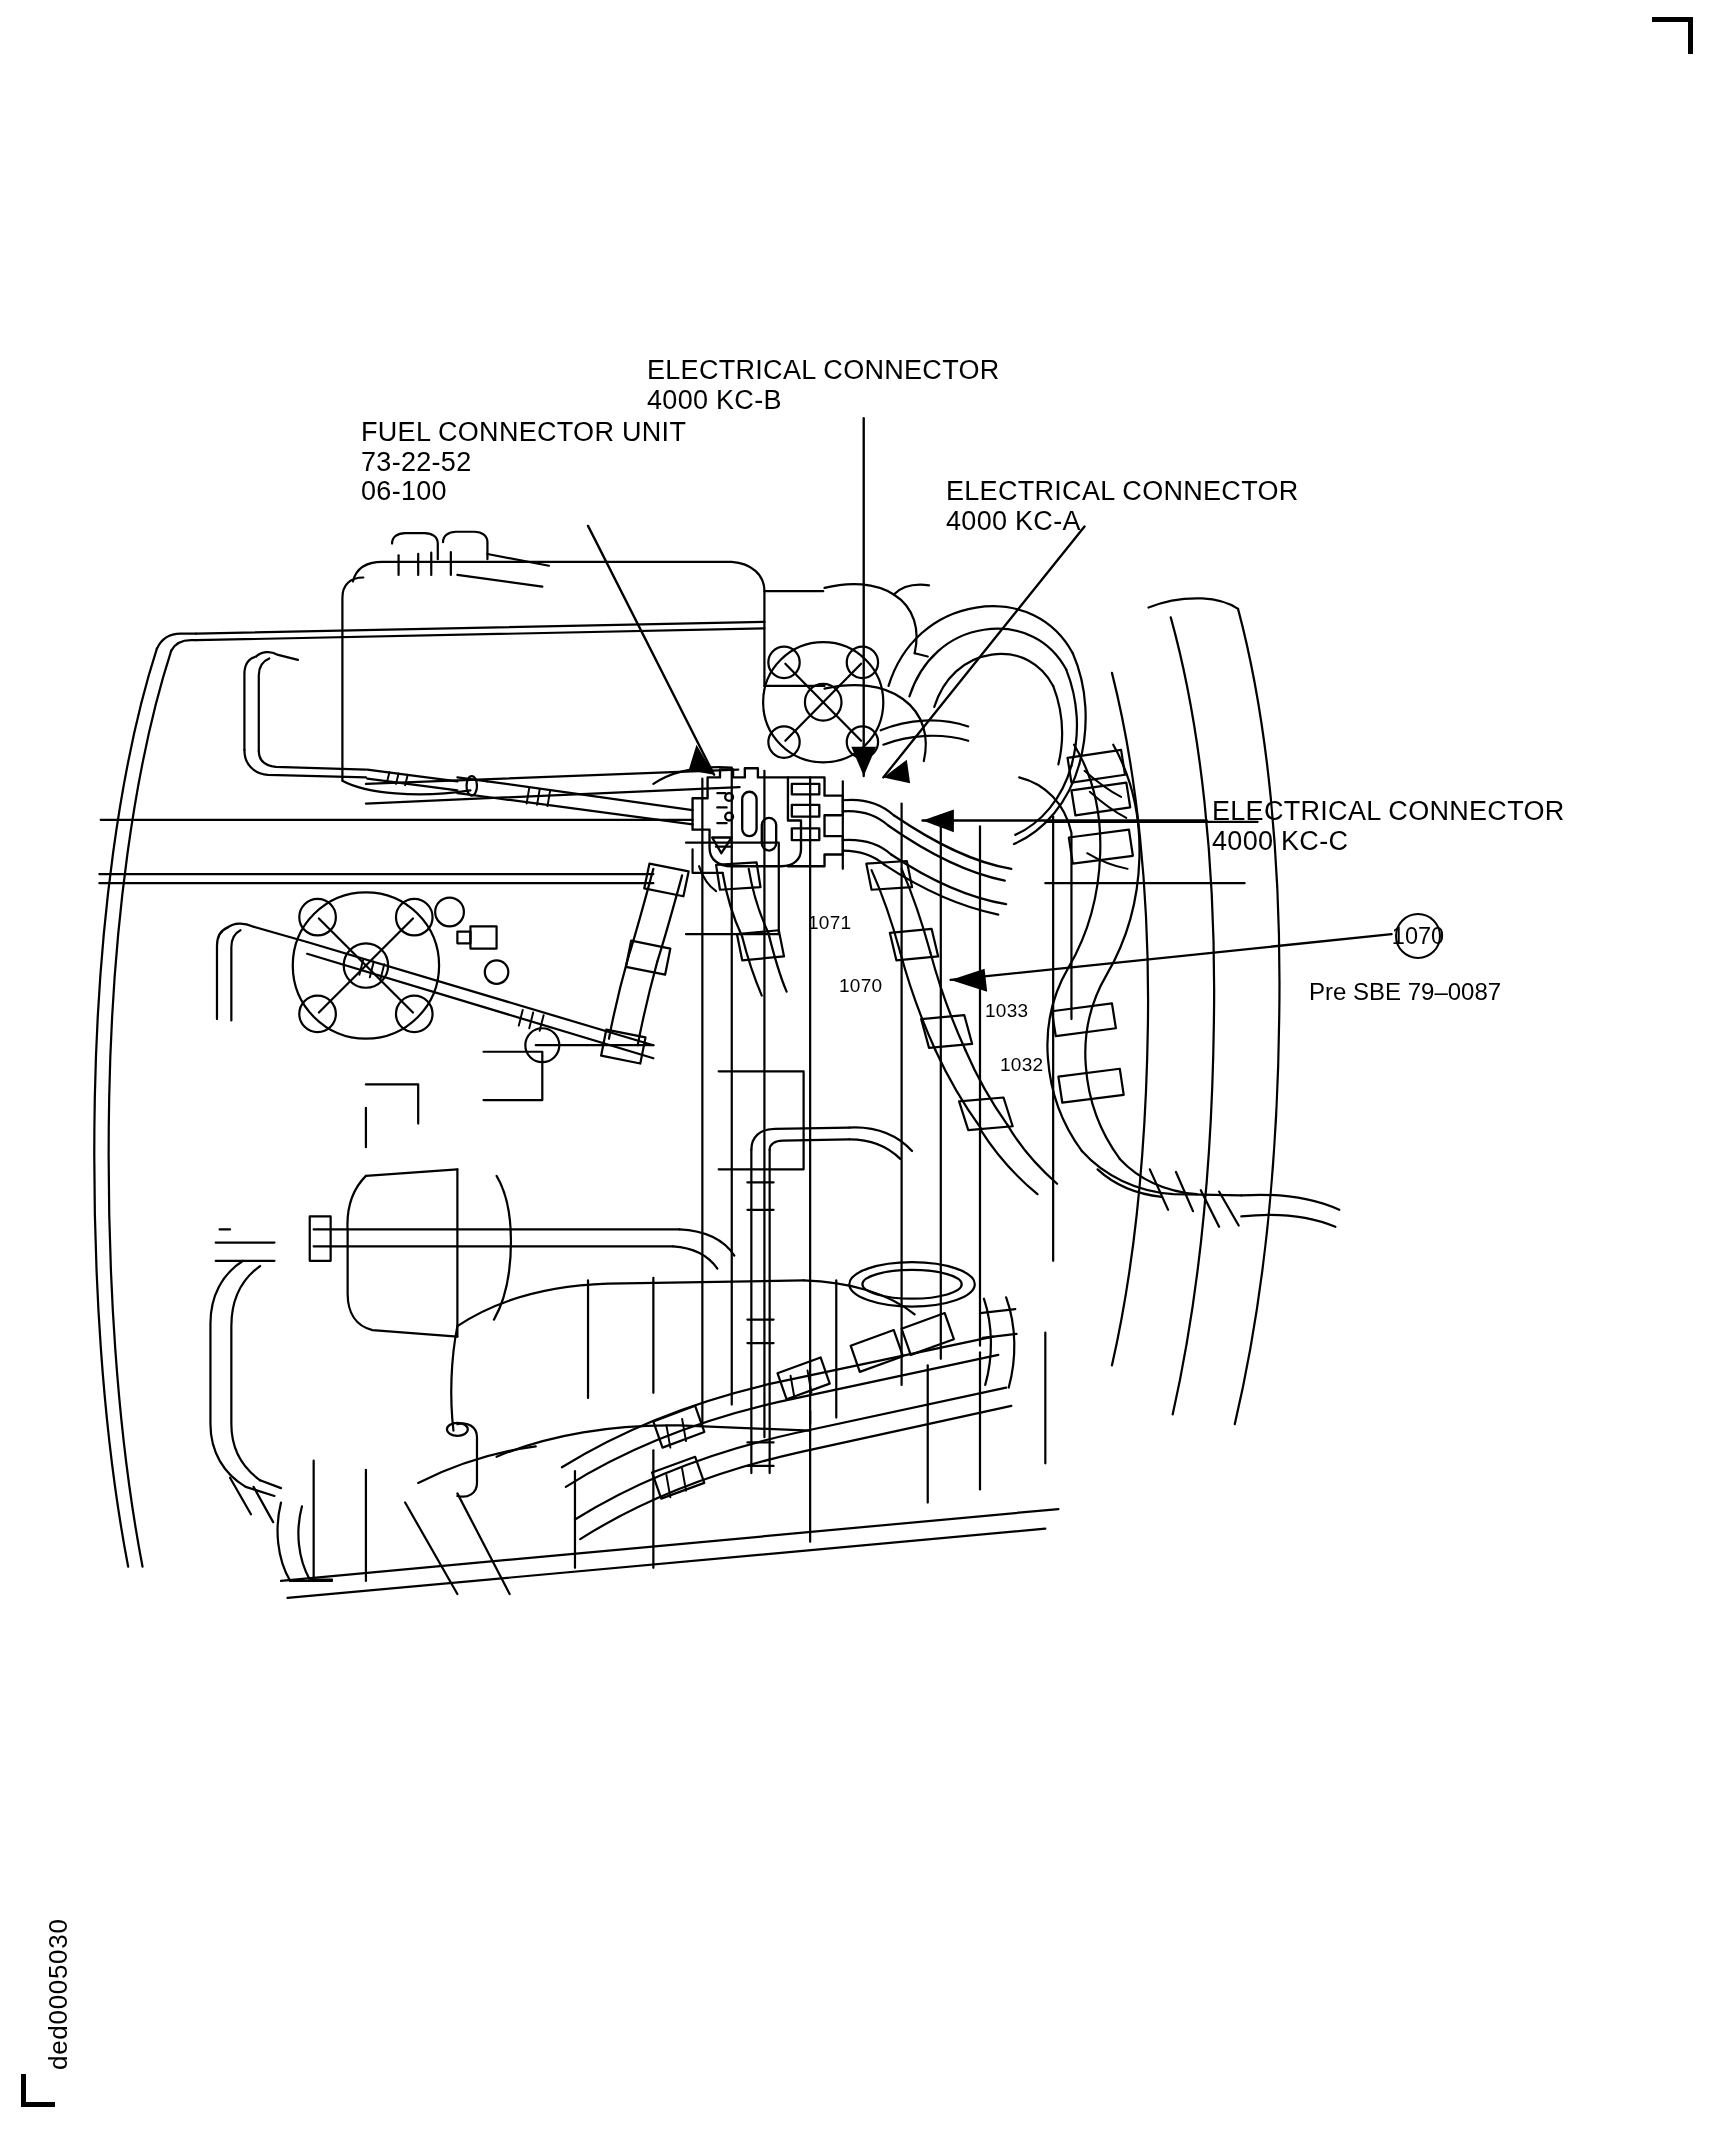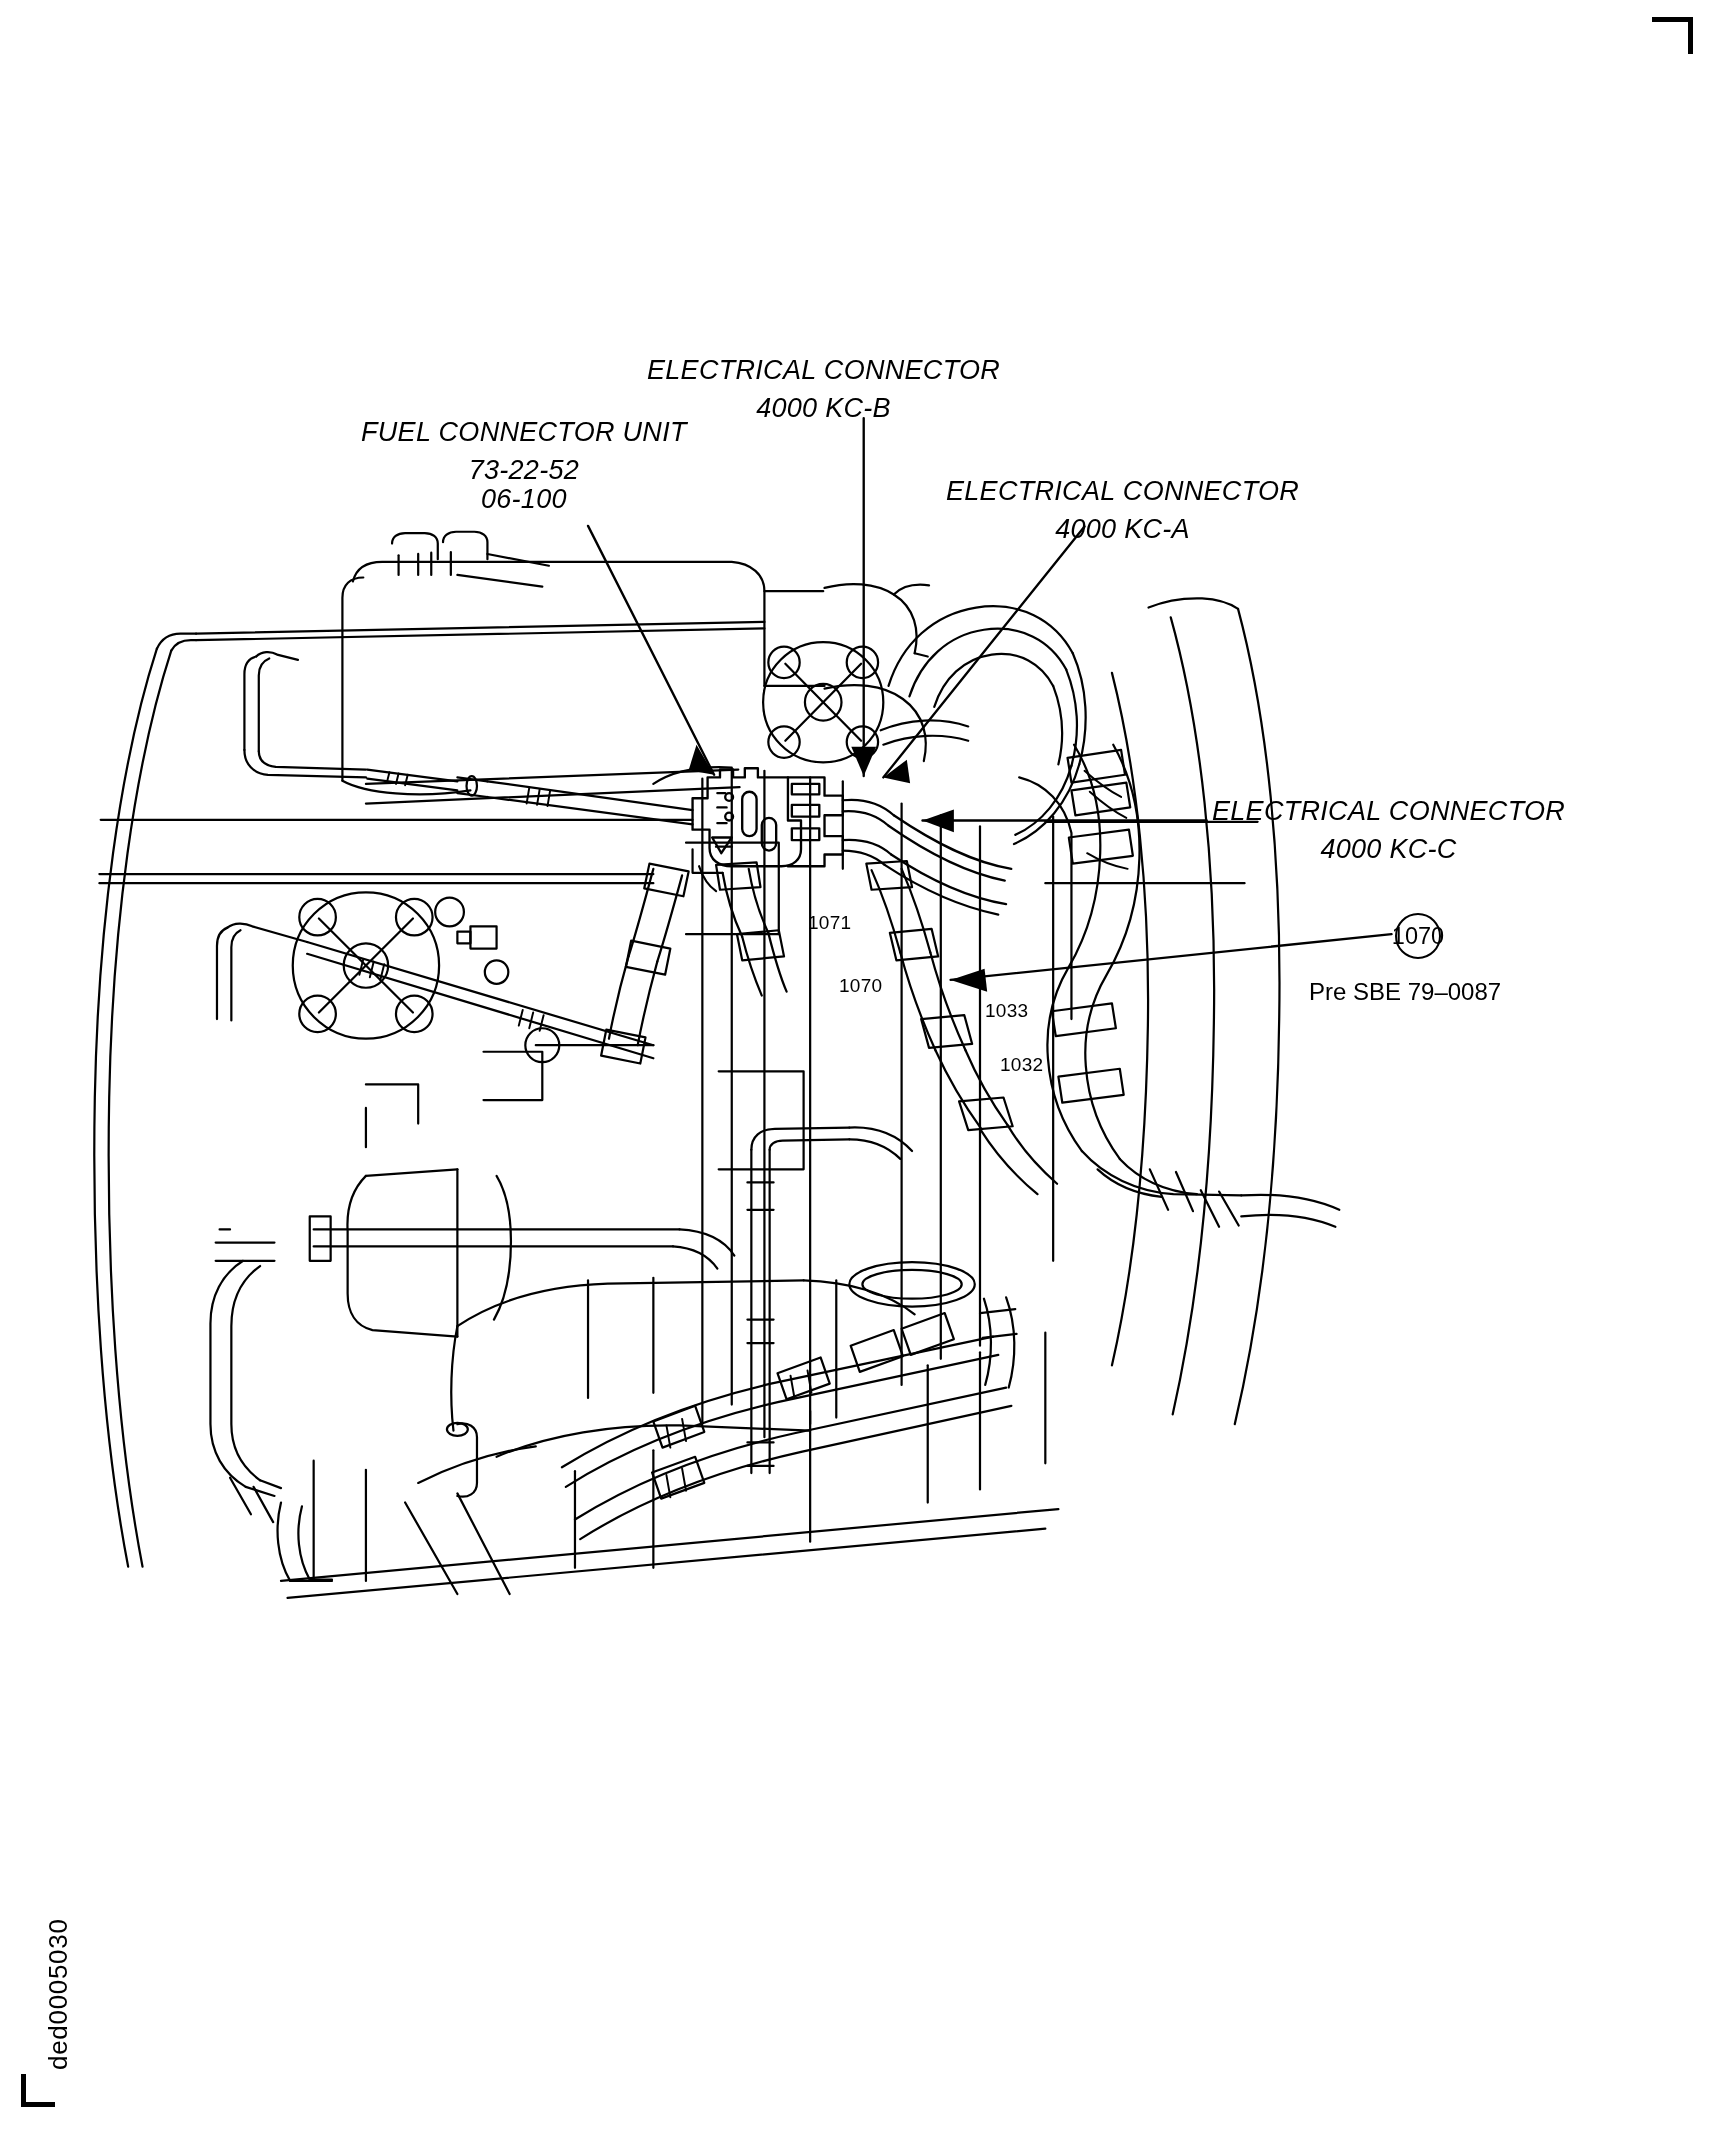--- a/index.html
+++ b/index.html
@@ -20,23 +20,23 @@
   .callout{
     position:absolute;
     font-family:"Liberation Sans","DejaVu Sans",sans-serif;
     font-size:27px;
     line-height:1.10;
     letter-spacing:0.3px;
     white-space:nowrap;
     color:#000;
   }
   .callout .l1{display:block;}
-  .callout .l2{display:block;margin-top:8px;}
+  .callout .l2{display:block;}
   .callout .l3{display:block;}
-  .callout.center{text-align:center;font-style:italic;}
+  .callout.center{}
 
   .partnum{
     position:absolute;
     font-size:19px;
     letter-spacing:0.3px;
     white-space:nowrap;
     color:#000;
   }
 
   .balloon{

